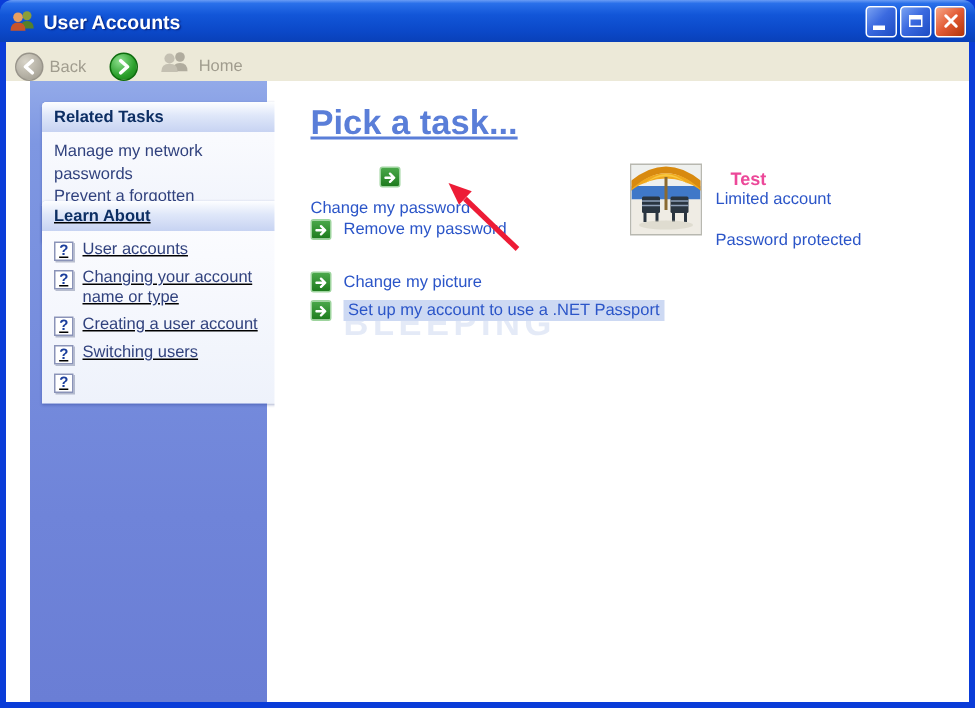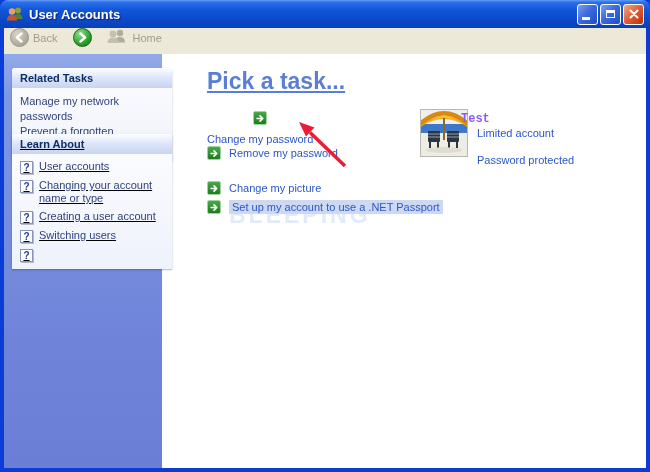--- a/index.html
+++ b/index.html
@@ -18,30 +18,30 @@
     display:flex;align-items:center;justify-content:center;position:relative;}
   .wbtn.blue{background:linear-gradient(135deg,#7aa2f2 0%,#3b6ae0 45%,#1d4cc4 100%);}
   .wbtn.red{background:linear-gradient(135deg,#f7a888 0%,#e25a34 50%,#c23а10 85%,#b03408 100%);background-color:#d8492а;}
   .wbtn.red{background:linear-gradient(135deg,#f7a888 0%,#e25a34 50%,#b03408 100%);}
   .glyph-min{position:absolute;left:4px;bottom:4px;width:8px;height:3px;background:#fff;}
   .glyph-max{width:9px;height:8px;border:1px solid #fff;border-top:3px solid #fff;}
 
   
   .inner{position:absolute;left:4px;right:4px;top:28px;bottom:4px;background:#fff;}
   .toolbar{position:absolute;left:0;right:0;top:0;height:26px;background:#ece9d8;
-    display:flex;align-items:flex-start;padding:0 6px;gap:6px;}
+    display:flex;align-items:flex-end;padding:0 6px;gap:6px;}
   .navbtn{display:flex;align-items:center;gap:4px;}
   .navcircle{width:19px;height:19px;border-radius:50%;display:flex;align-items:center;justify-content:center;}
   .navcircle-back{background:radial-gradient(circle at 35% 30%,#d8d4c8,#aaa69a 75%);border:1px solid #98948a;}
   .navcircle-fwd{background:radial-gradient(circle at 35% 28%,#8fe08f,#2ba02b 60%,#157815 100%);border:1px solid #0d6b0d;}
   .navlabel{font-size:11px;color:#a09c8e;}
 
   
   .content{position:absolute;left:0;right:0;top:26px;bottom:0;}
-  .sidebar{position:absolute;left:0;top:0;bottom:0;width:158px;
+  .sidebar{position:absolute;left:16px;top:0;bottom:0;width:158px;
     background:linear-gradient(180deg,#93aae9 0%,#7e97e2 10%,#6f84d9 70%,#6a7ed5 100%);}
   .main{position:absolute;left:179px;right:0;top:0;bottom:0;background:#fff;}
 
   
   .sidebox{position:absolute;left:8px;width:160px;border-radius:3px 3px 0 0;
     background:linear-gradient(180deg,#fdfdff 0%,#eef2fb 100%);box-shadow:0 1px 2px rgba(20,40,120,.35);}
   .sidebox-header{height:20px;line-height:20px;padding:0 8px;border-radius:3px 3px 0 0;
     background:linear-gradient(180deg,#fdfeff 0%,#dfe7f9 45%,#c7d3f2 100%);
     color:#0c2e63;font-size:11px;font-weight:bold;}
   .sidebox-body{padding:6px 10px 7px 8px;}
@@ -55,21 +55,21 @@
   
   .heading{position:absolute;left:24px;top:14px;font-size:23px;font-weight:bold;color:#5a7ed8;letter-spacing:0;text-decoration:underline;}
   .task{position:absolute;left:24px;display:flex;align-items:center;gap:8px;cursor:pointer;}
   .task-icon{flex:0 0 auto;width:14px;height:14px;border-radius:2px;border:1px solid #9ed49e;
     background:linear-gradient(180deg,#4aa84a 0%,#1e7c1e 100%);
     display:flex;align-items:center;justify-content:center;}
   .task-label{font-size:11px;color:#2b55c8;}
   .task-label.hl{background:#cdd9f3;padding:1px 3px;}
 
   .acct-pic{position:absolute;left:237px;top:55px;width:48px;height:48px;border:1px solid #b8b8b0;background:#fff;}
-  .acct-name{position:absolute;left:278px;top:58px;font-size:12px;font-weight:bold;color:#8b5cf6;font-family:Liberation Mono, monospace;}
+  .acct-name{position:absolute;left:304px;top:58px;font-size:12px;font-weight:bold;color:#ec4899;}
   .acct-type{position:absolute;left:294px;top:73px;font-size:11px;color:#2b55c8;}
   .acct-status{position:absolute;left:294px;top:100px;font-size:11px;color:#2b55c8;}
 
   .watermark1{position:absolute;left:46px;top:148px;font-size:23px;font-weight:bold;
     letter-spacing:3px;color:rgba(205,216,240,.55);}
   .watermark2{position:absolute;left:62px;top:173px;font-size:23px;font-weight:bold;
     letter-spacing:3px;color:rgba(244,247,252,.9);-webkit-text-stroke:1px rgba(206,216,236,.9);}
 
   .anno-arrow{position:absolute;left:0;top:0;width:650px;height:472px;pointer-events:none;z-index:40;}
 </style>

